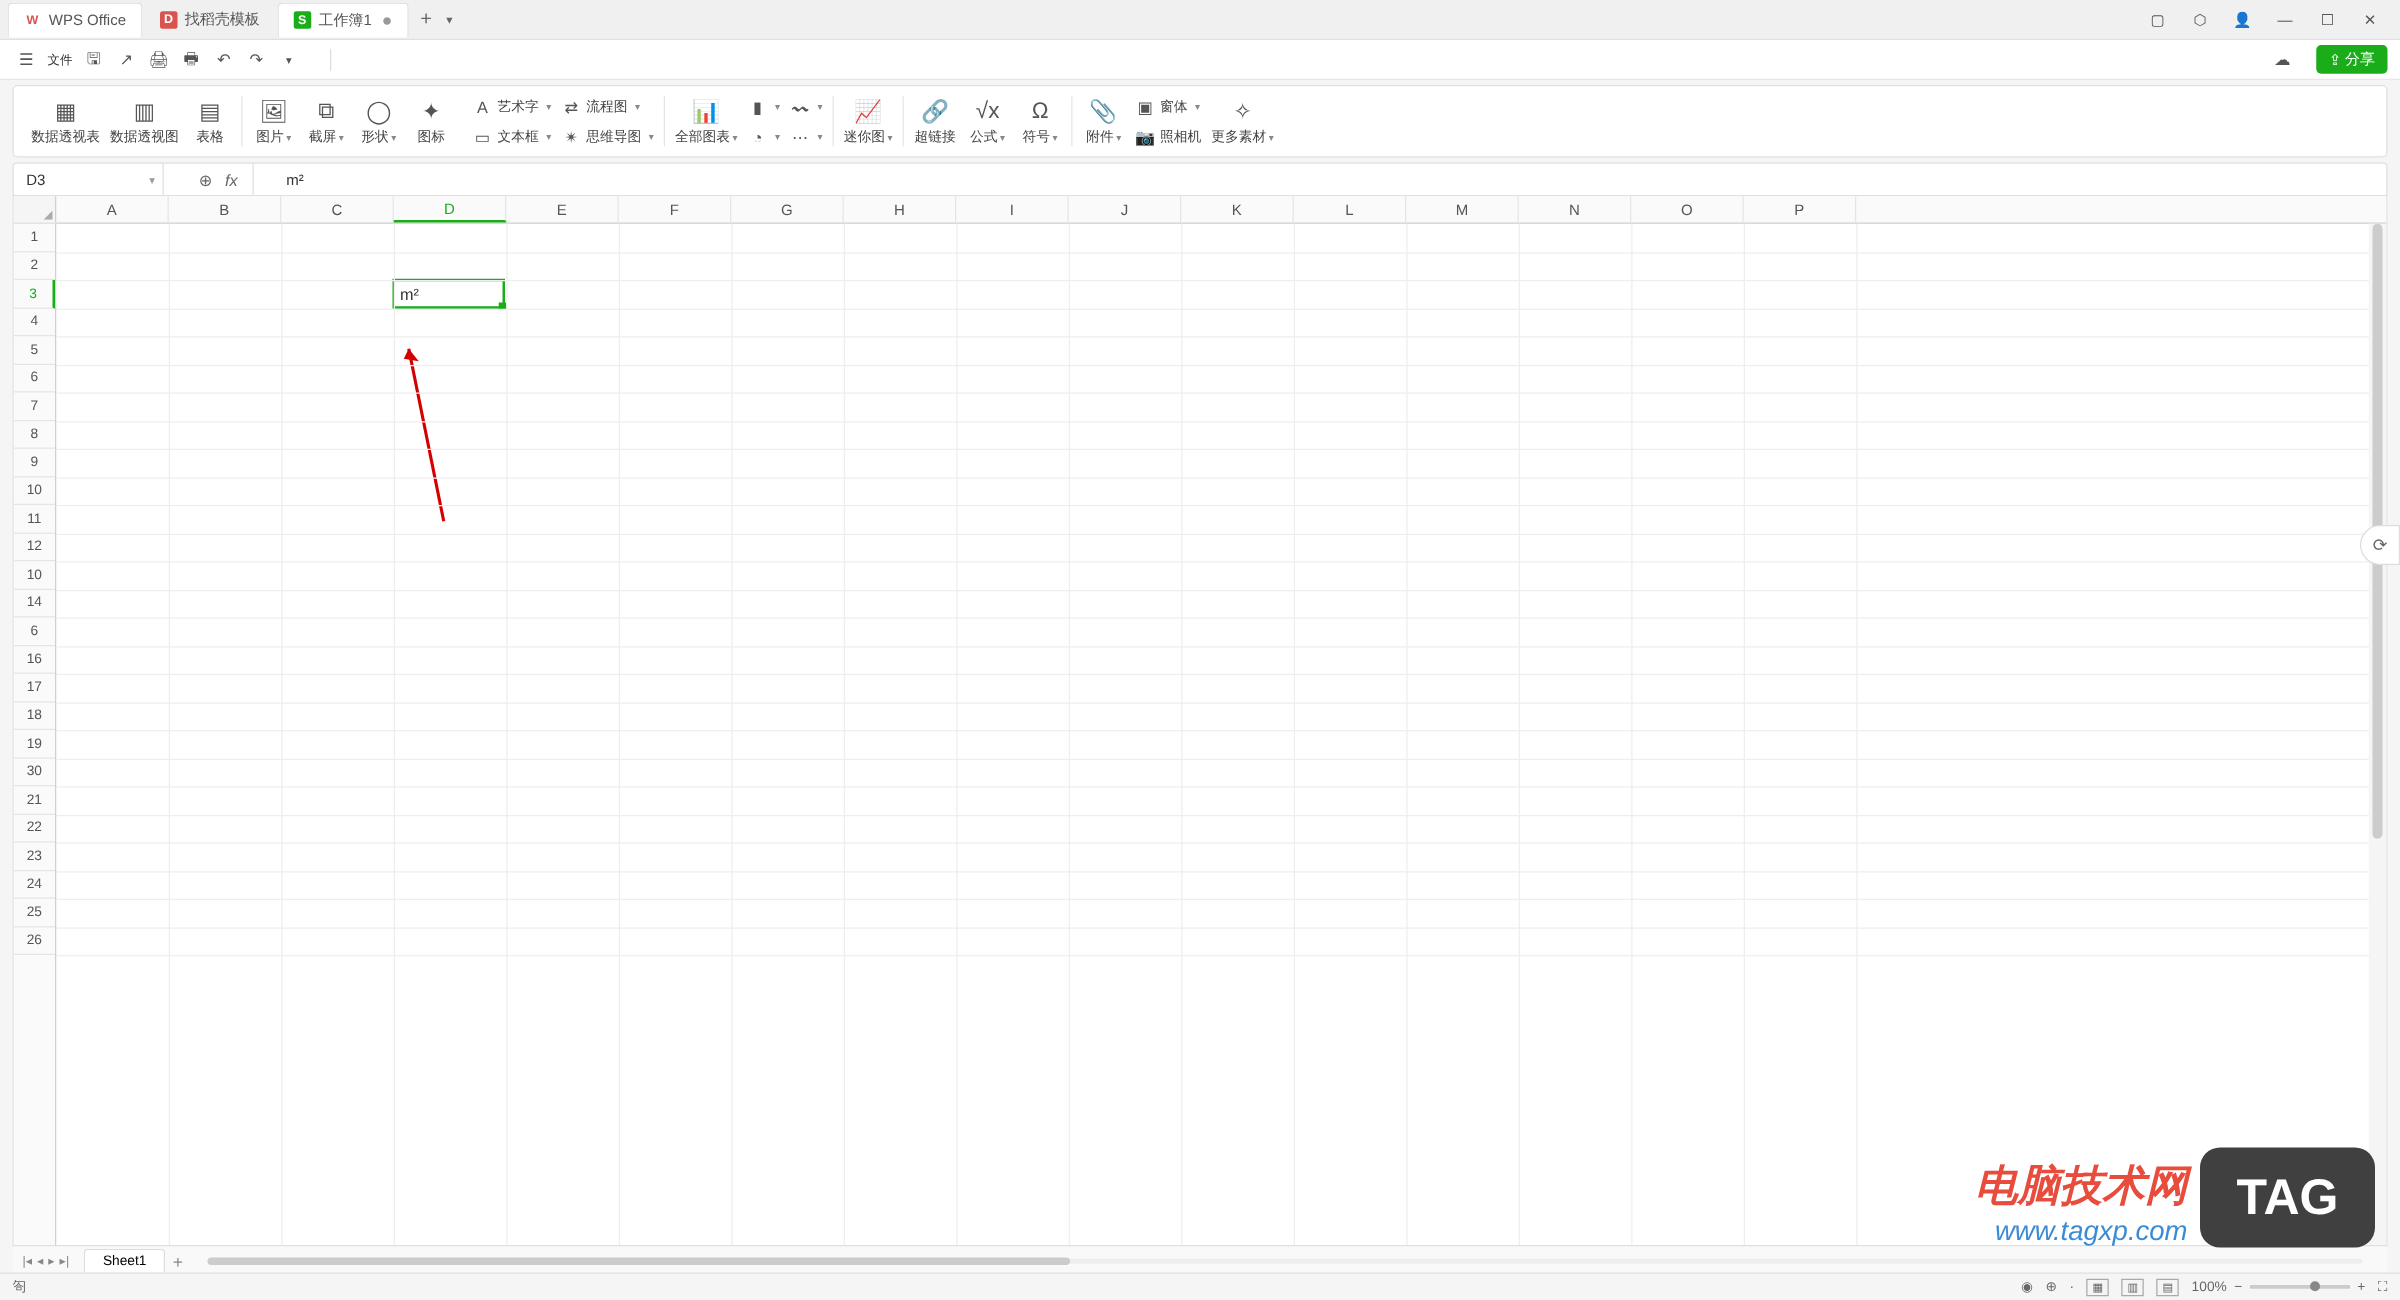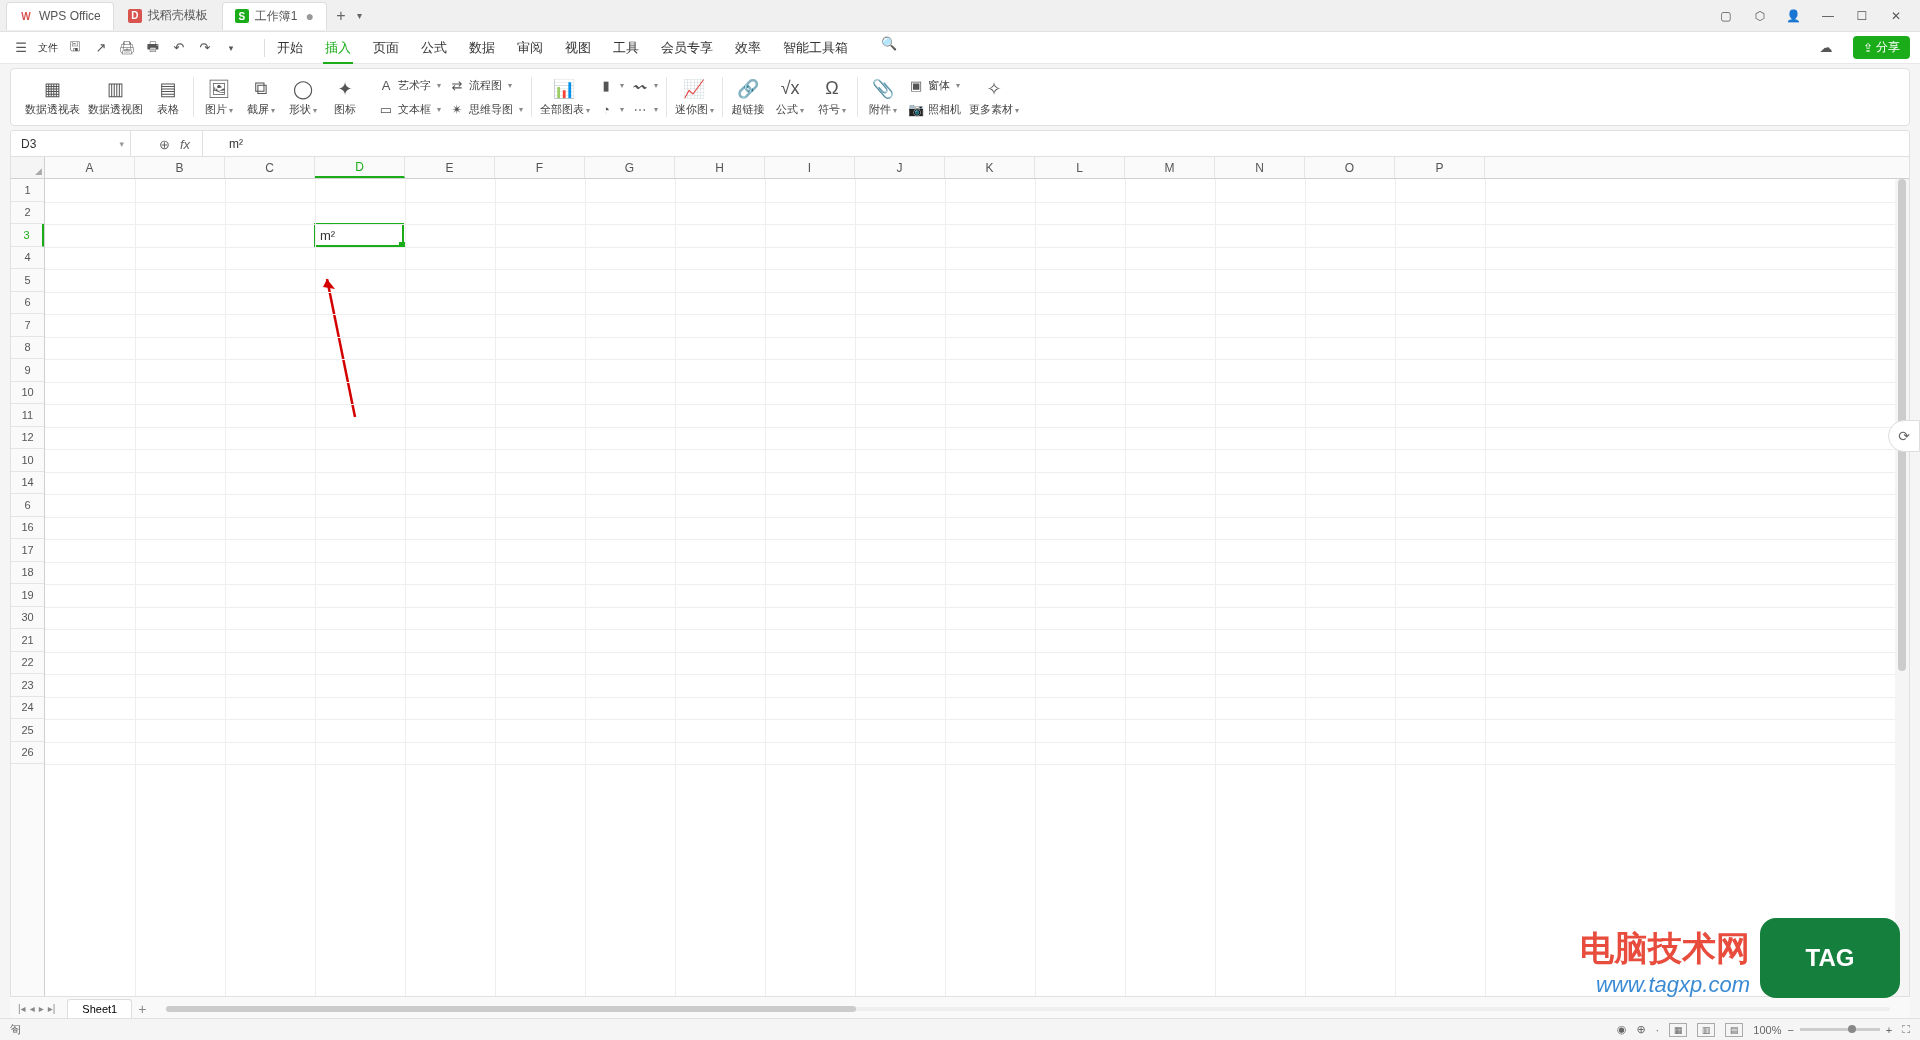--- a/index.html
+++ b/index.html
@@ -85,23 +85,23 @@
 
 .statusbar { position: absolute; bottom: 0; left: 0; right: 0; height: 22px; background: #f5f5f5; border-top: 1px solid #e0e0e0; display: flex; align-items: center; padding: 0 10px; font-size: 11px; color: #666; }
 .statusbar-right { margin-left: auto; display: flex; align-items: center; gap: 10px; }
 .view-btn { width: 18px; height: 14px; border: 1px solid #aaa; cursor: pointer; display:flex; align-items:center; justify-content:center; font-size:9px;}
 .zoom { display: flex; align-items: center; gap: 6px; }
 .zoom-slider { width: 80px; height: 3px; background: #ccc; position: relative; }
 .zoom-slider::after { content:""; position:absolute; left:60%; top:-3px; width:8px; height:8px; background:#888; border-radius:50%; }
 
 
 .watermark { position: absolute; right: 20px; bottom: 42px; text-align: right; pointer-events: none; }
-.wm-text { font-size: 34px; font-weight: bold; color: #e84c3d; }
+.wm-text { font-size: 34px; font-weight: bold; color: #e84c3d; font-style: italic; }
 .wm-url { font-size: 22px; color: #3b8bd4; font-style: italic; }
-.wm-tag { position: absolute; right: 20px; bottom: 42px; width: 140px; height: 80px; background: #15803d; border-radius: 16px; display:flex; align-items:center; justify-content:center; color:#fff; font-size:24px; font-weight:900; pointer-events:none; }
+.wm-tag { position: absolute; right: 20px; bottom: 42px; width: 140px; height: 80px; background: #404040; border-radius: 16px; display:flex; align-items:center; justify-content:center; color:#fff; font-size:40px; font-weight:900; pointer-events:none; }
 
 
 .vscroll { position:absolute; right:0; top:22px; bottom:0; width:14px; background:#f5f5f5; }
 .vscroll-thumb { position:absolute; top:0; height:60%; left:3px; right:3px; background:#ccc; border-radius:4px; }
 
 
 .side-float { position:absolute; right:0; top:420px; width:32px; height:32px; background:#fff; border:1px solid #ddd; border-radius:50% 0 0 50%; display:flex; align-items:center; justify-content:center; color:#666; font-size:14px;}
 </style>
 </head>
 <body>
@@ -138,34 +138,20 @@
   <div class="qat">
     <span class="qat-btn">🖫</span>
     <span class="qat-btn">↗</span>
     <span class="qat-btn">🖨</span>
     <span class="qat-btn">🖶</span>
     <span class="qat-btn">↶</span>
     <span class="qat-btn">↷</span>
     <span class="qat-btn" style="font-size:9px;">▾</span>
   </div>
   <div class="menu-sep"></div>
-  <div class="menu-tabs">
-    <span class="menu-tab">开始</span>
-    <span class="menu-tab active">插入</span>
-    <span class="menu-tab">页面</span>
-    <span class="menu-tab">公式</span>
-    <span class="menu-tab">数据</span>
-    <span class="menu-tab">审阅</span>
-    <span class="menu-tab">视图</span>
-    <span class="menu-tab">工具</span>
-    <span class="menu-tab">会员专享</span>
-    <span class="menu-tab">效率</span>
-    <span class="menu-tab">智能工具箱</span>
-    <span class="menu-icon-btn" style="margin-left:10px;">🔍</span>
-  </div>
   <div class="menubar-right">
     <span class="menu-icon-btn">☁</span>
     <span class="share-btn">
       <span>⇪</span>
       <span>分享</span>
     </span>
   </div>
 </div>
 
 <div class="ribbon">

